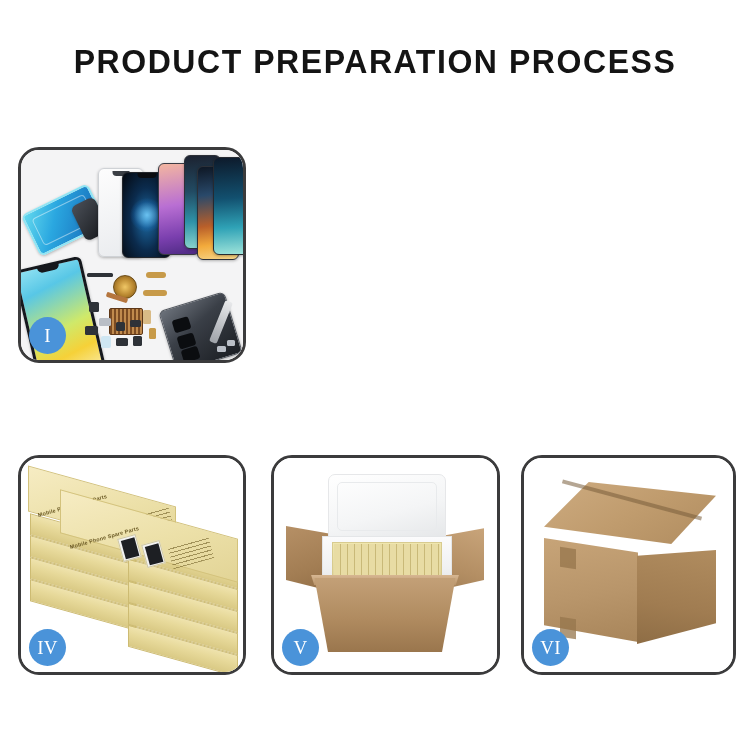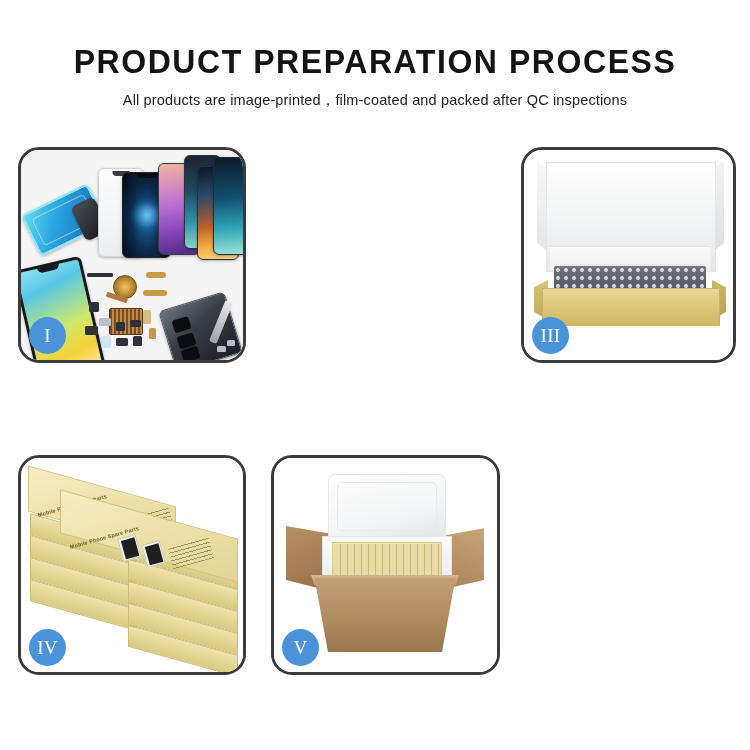--- a/index.html
+++ b/index.html
@@ -363,21 +363,20 @@
   }
   .c6-tape{
     position:absolute; width:16px;height:20px;background:rgba(150,118,76,.75);
   }
 </style>
 </head>
 <body>
 
 <div class="header">
   <h1 class="title">PRODUCT PREPARATION PROCESS</h1>
-  <p class="subtitle">All products are image-printed，film-coated and packed after QC inspections</p>
 </div>
 
 <div class="grid">
 
   <div class="panel r1 c1">
     <div class="photo p1">
       <div class="scr s-blue"></div>
       <div class="scr s-dark"></div>
       <div class="scr s-white"></div>
       <div class="scr s-black"></div>
@@ -406,33 +405,20 @@
       <div class="chip" style="left:112px;top:186px;width:9px;height:10px;"></div>
       <div class="chip gold" style="left:128px;top:178px;width:7px;height:11px;"></div>
       <div class="tool"></div>
       <div class="chip silver" style="left:196px;top:196px;width:9px;height:6px;"></div>
       <div class="chip silver" style="left:206px;top:190px;width:8px;height:6px;"></div>
     </div>
     <div class="badge">I</div>
   </div>
 
 
-  <div class="panel r1 c3">
-    <div class="photo p3">
-      <div class="lid-left"></div>
-      <div class="lid-right"></div>
-      <div class="lid-back"></div>
-      <div class="foam"></div>
-      <div class="bubble-fill"></div>
-      <div class="box-left-tab"></div>
-      <div class="box-right-tab"></div>
-      <div class="box-front"></div>
-    </div>
-    <div class="badge">III</div>
-  </div>
 
   <div class="panel r2 c1">
     <div class="photo p4">
       <div class="stack">
 
         <div class="kbox" style="left:6px;  top:54px;  width:104px; height:20px; transform:skewY(15.5deg);"></div>
         <div class="kbox" style="left:6px;  top:76px;  width:104px; height:20px; transform:skewY(15.5deg);"></div>
         <div class="kbox" style="left:6px;  top:98px;  width:104px; height:20px; transform:skewY(15.5deg);"></div>
         <div class="kbox" style="left:6px;  top:120px; width:104px; height:20px; transform:skewY(15.5deg);"></div>
 
@@ -472,14 +458,25 @@
       <div class="flap-r"></div>
       <div class="foam-lid"></div>
       <div class="foam-box"></div>
       <div class="inner-cav"></div>
       <div class="carton-rim"></div>
       <div class="carton-body"></div>
     </div>
     <div class="badge">V</div>
   </div>
 
+  <div class="panel r2 c3">
+    <div class="photo p6">
+      <div class="c6-top"></div>
+      <div class="c6-seam"></div>
+      <div class="c6-front"></div>
+      <div class="c6-side"></div>
+      <div class="c6-tape" style="left:36px;top:90px;transform:skewY(9deg);"></div>
+      <div class="c6-tape" style="left:36px;top:160px;transform:skewY(9deg);"></div>
+    </div>
+    <div class="badge">VI</div>
+  </div>
 
 </div>
 
 </body></html>

